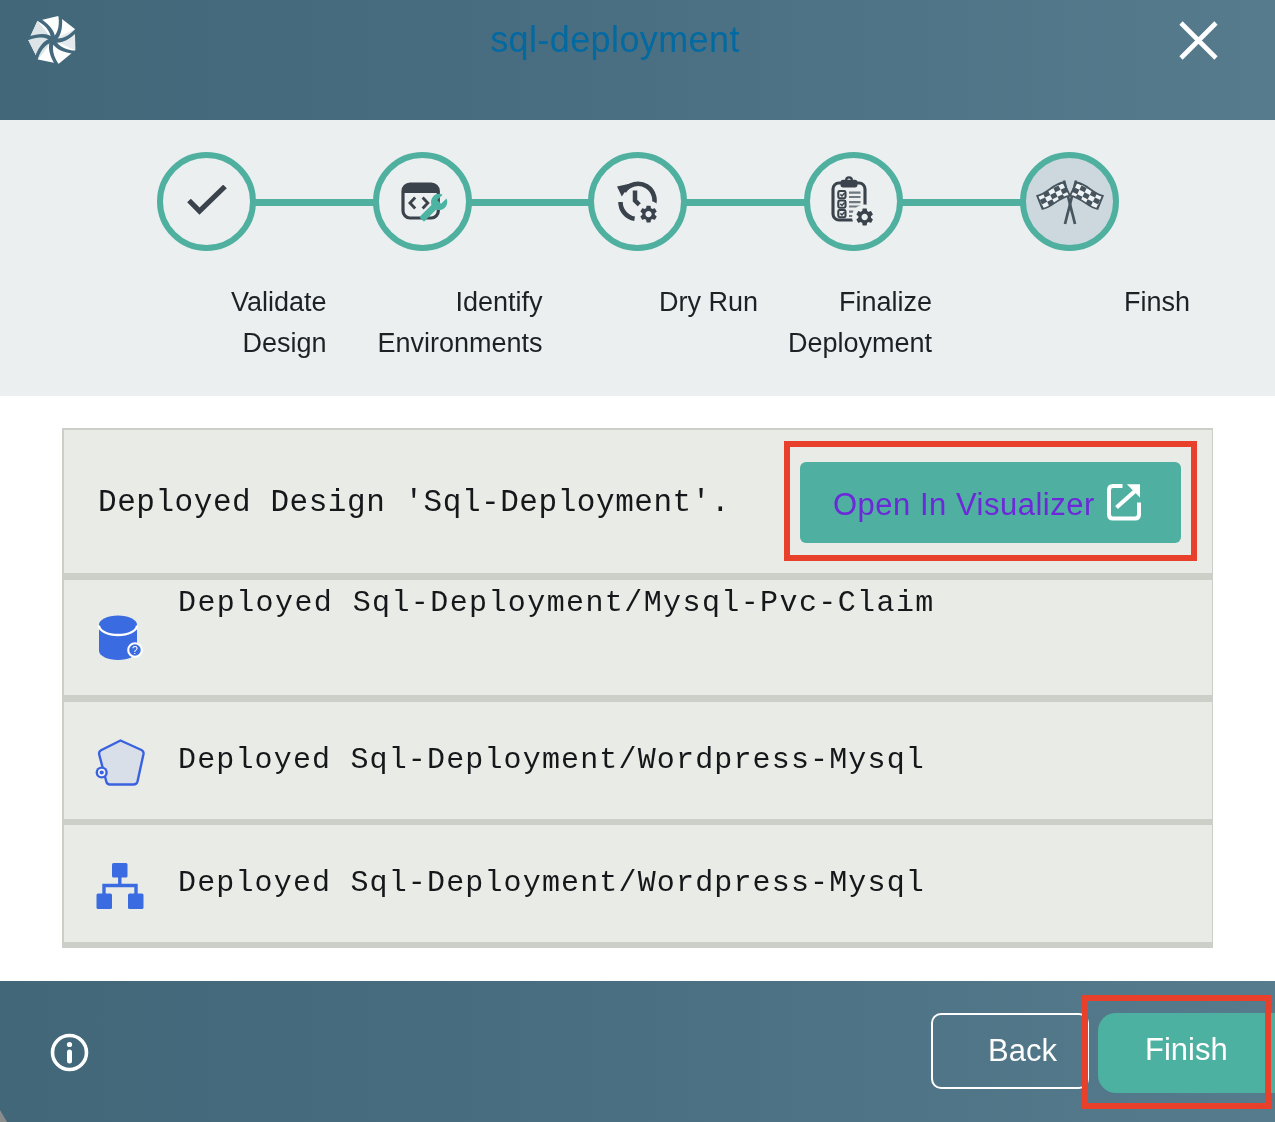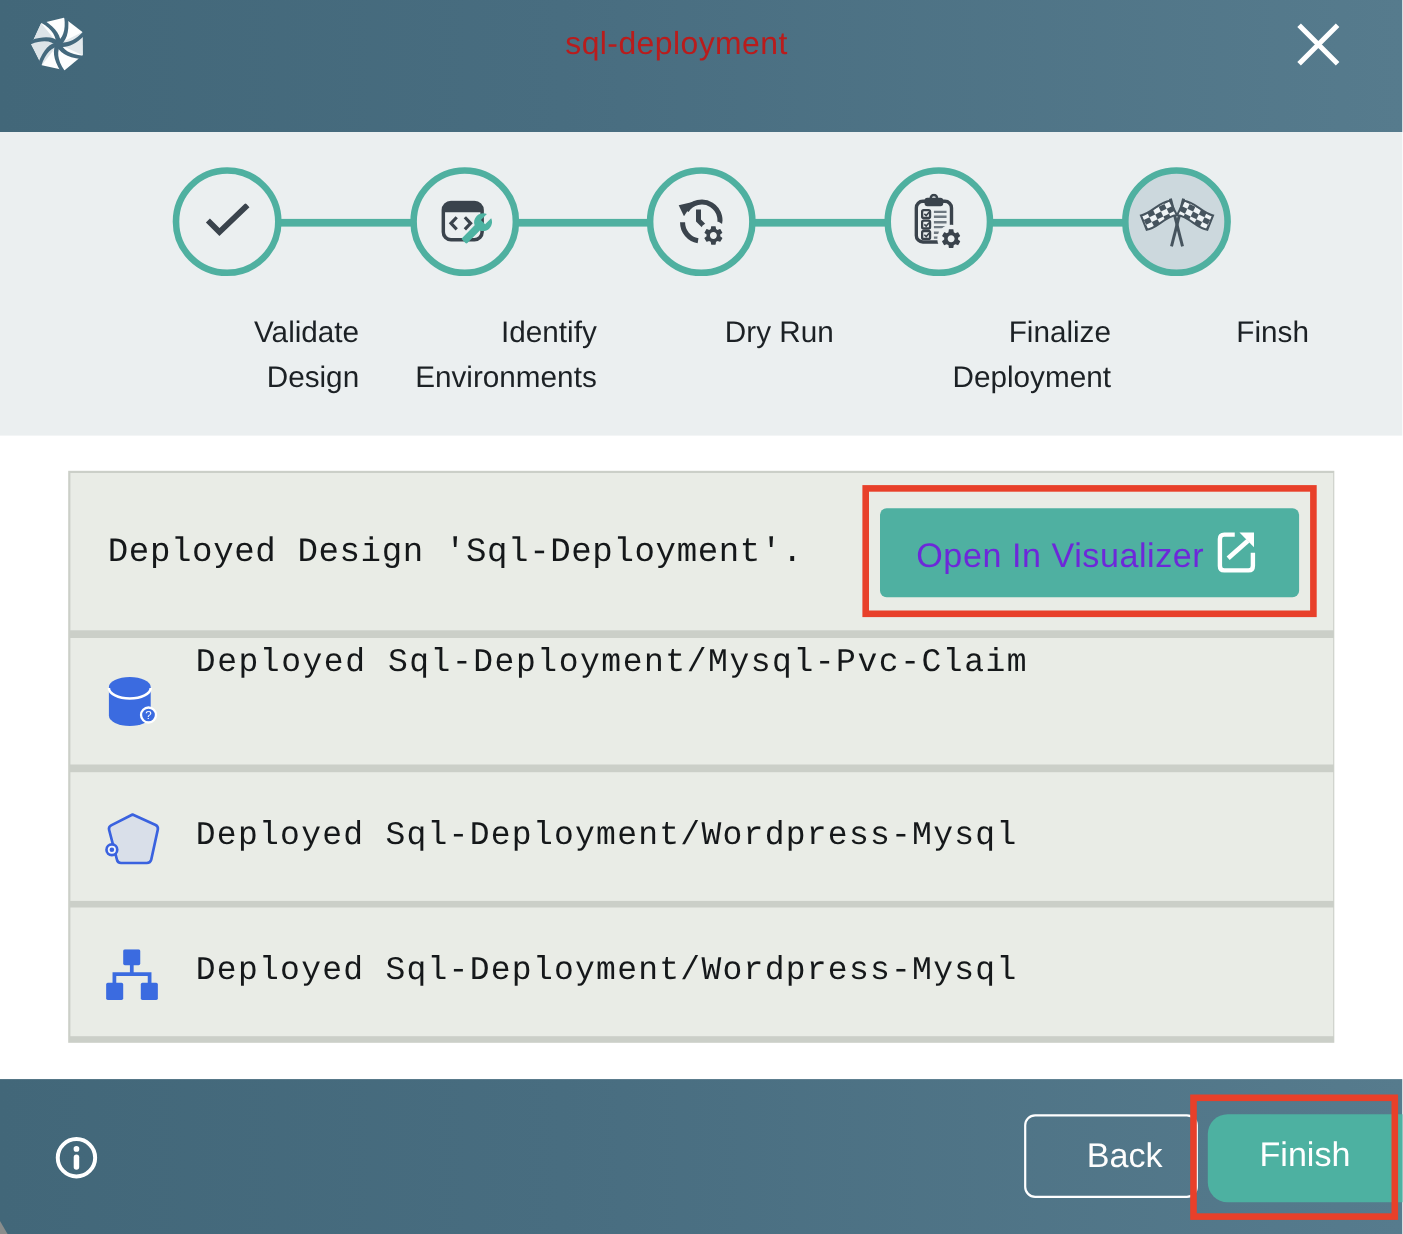--- a/index.html
+++ b/index.html
@@ -4,21 +4,21 @@
 <style>
   html,body{margin:0;padding:0;}
   body{width:1275px;height:1122px;position:relative;overflow:hidden;
        background:#fff;font-family:"Liberation Sans", sans-serif;}
   .abs{position:absolute;}
   .header{left:0;top:0;width:1275px;height:120px;
       background:linear-gradient(90deg,#426779 0%,#486d80 40%,#567b8d 100%);}
   .footer{left:0;top:981px;width:1275px;height:141px;
       background:linear-gradient(90deg,#426779 0%,#486d80 40%,#567b8d 100%);}
   .title{left:0;top:0;width:1230px;text-align:center;line-height:80px;
-      font-size:29px;color:#b91c1c;letter-spacing:0.4px;}
+      font-size:36px;color:#0369a1;letter-spacing:0.4px;}
   .stepper{left:0;top:120px;width:1275px;height:276px;background:#ebeff0;}
   .connector{left:206px;top:199px;width:864px;height:7px;background:#4fb0a0;}
   .circle{width:87px;height:87px;border-radius:50%;border:6.5px solid #4fb0a0;
       background:#ebeff0;top:152px;}
   .circle.active{background:#ccd8dd;}
   .steplabel{top:282px;width:240px;text-align:right;font-size:27px;
       line-height:40.5px;color:#1c2125;}
   .rowsbg{left:62px;top:428px;width:1151px;height:520px;background:#cbcfc8;}
   .row{left:63.5px;width:1148px;background:#e9ece6;}
   .rowtext{font-size:30px;color:#15181a;font-family:Liberation Mono, monospace;}
@@ -169,21 +169,21 @@
     <g transform="translate(74,0) scale(-1,1)">
       <g transform="translate(43.5,4.5) rotate(26)">
         <use href="#flagcloth"></use>
       </g>
     </g>
   </svg>
 
   <div class="abs steplabel" style="left:86.5px">Validate<br>Design</div>
   <div class="abs steplabel" style="left:302.5px">Identify<br>Environments</div>
   <div class="abs steplabel" style="left:518px">Dry Run</div>
-  <div class="abs steplabel" style="left:770px">Finalize<br>Deployment</div>
+  <div class="abs steplabel" style="left:692px">Finalize<br>Deployment</div>
   <div class="abs steplabel" style="left:950px">Finsh</div>
 
   <div class="abs rowsbg"></div>
   <div class="abs row" style="top:429.5px;height:143px"></div>
   <div class="abs row" style="top:580px;height:115px"></div>
   <div class="abs row" style="top:702px;height:117px"></div>
   <div class="abs row" style="top:825px;height:117px"></div>
 
   <div class="abs rowtext" style="left:98px;top:484.5px;font-size:31px;letter-spacing:0.55px">Deployed Design 'Sql-Deployment'.</div>
   <div class="abs rowtext" style="left:178px;top:586px;letter-spacing:1.4px">Deployed Sql-Deployment/Mysql-Pvc-Claim</div>

